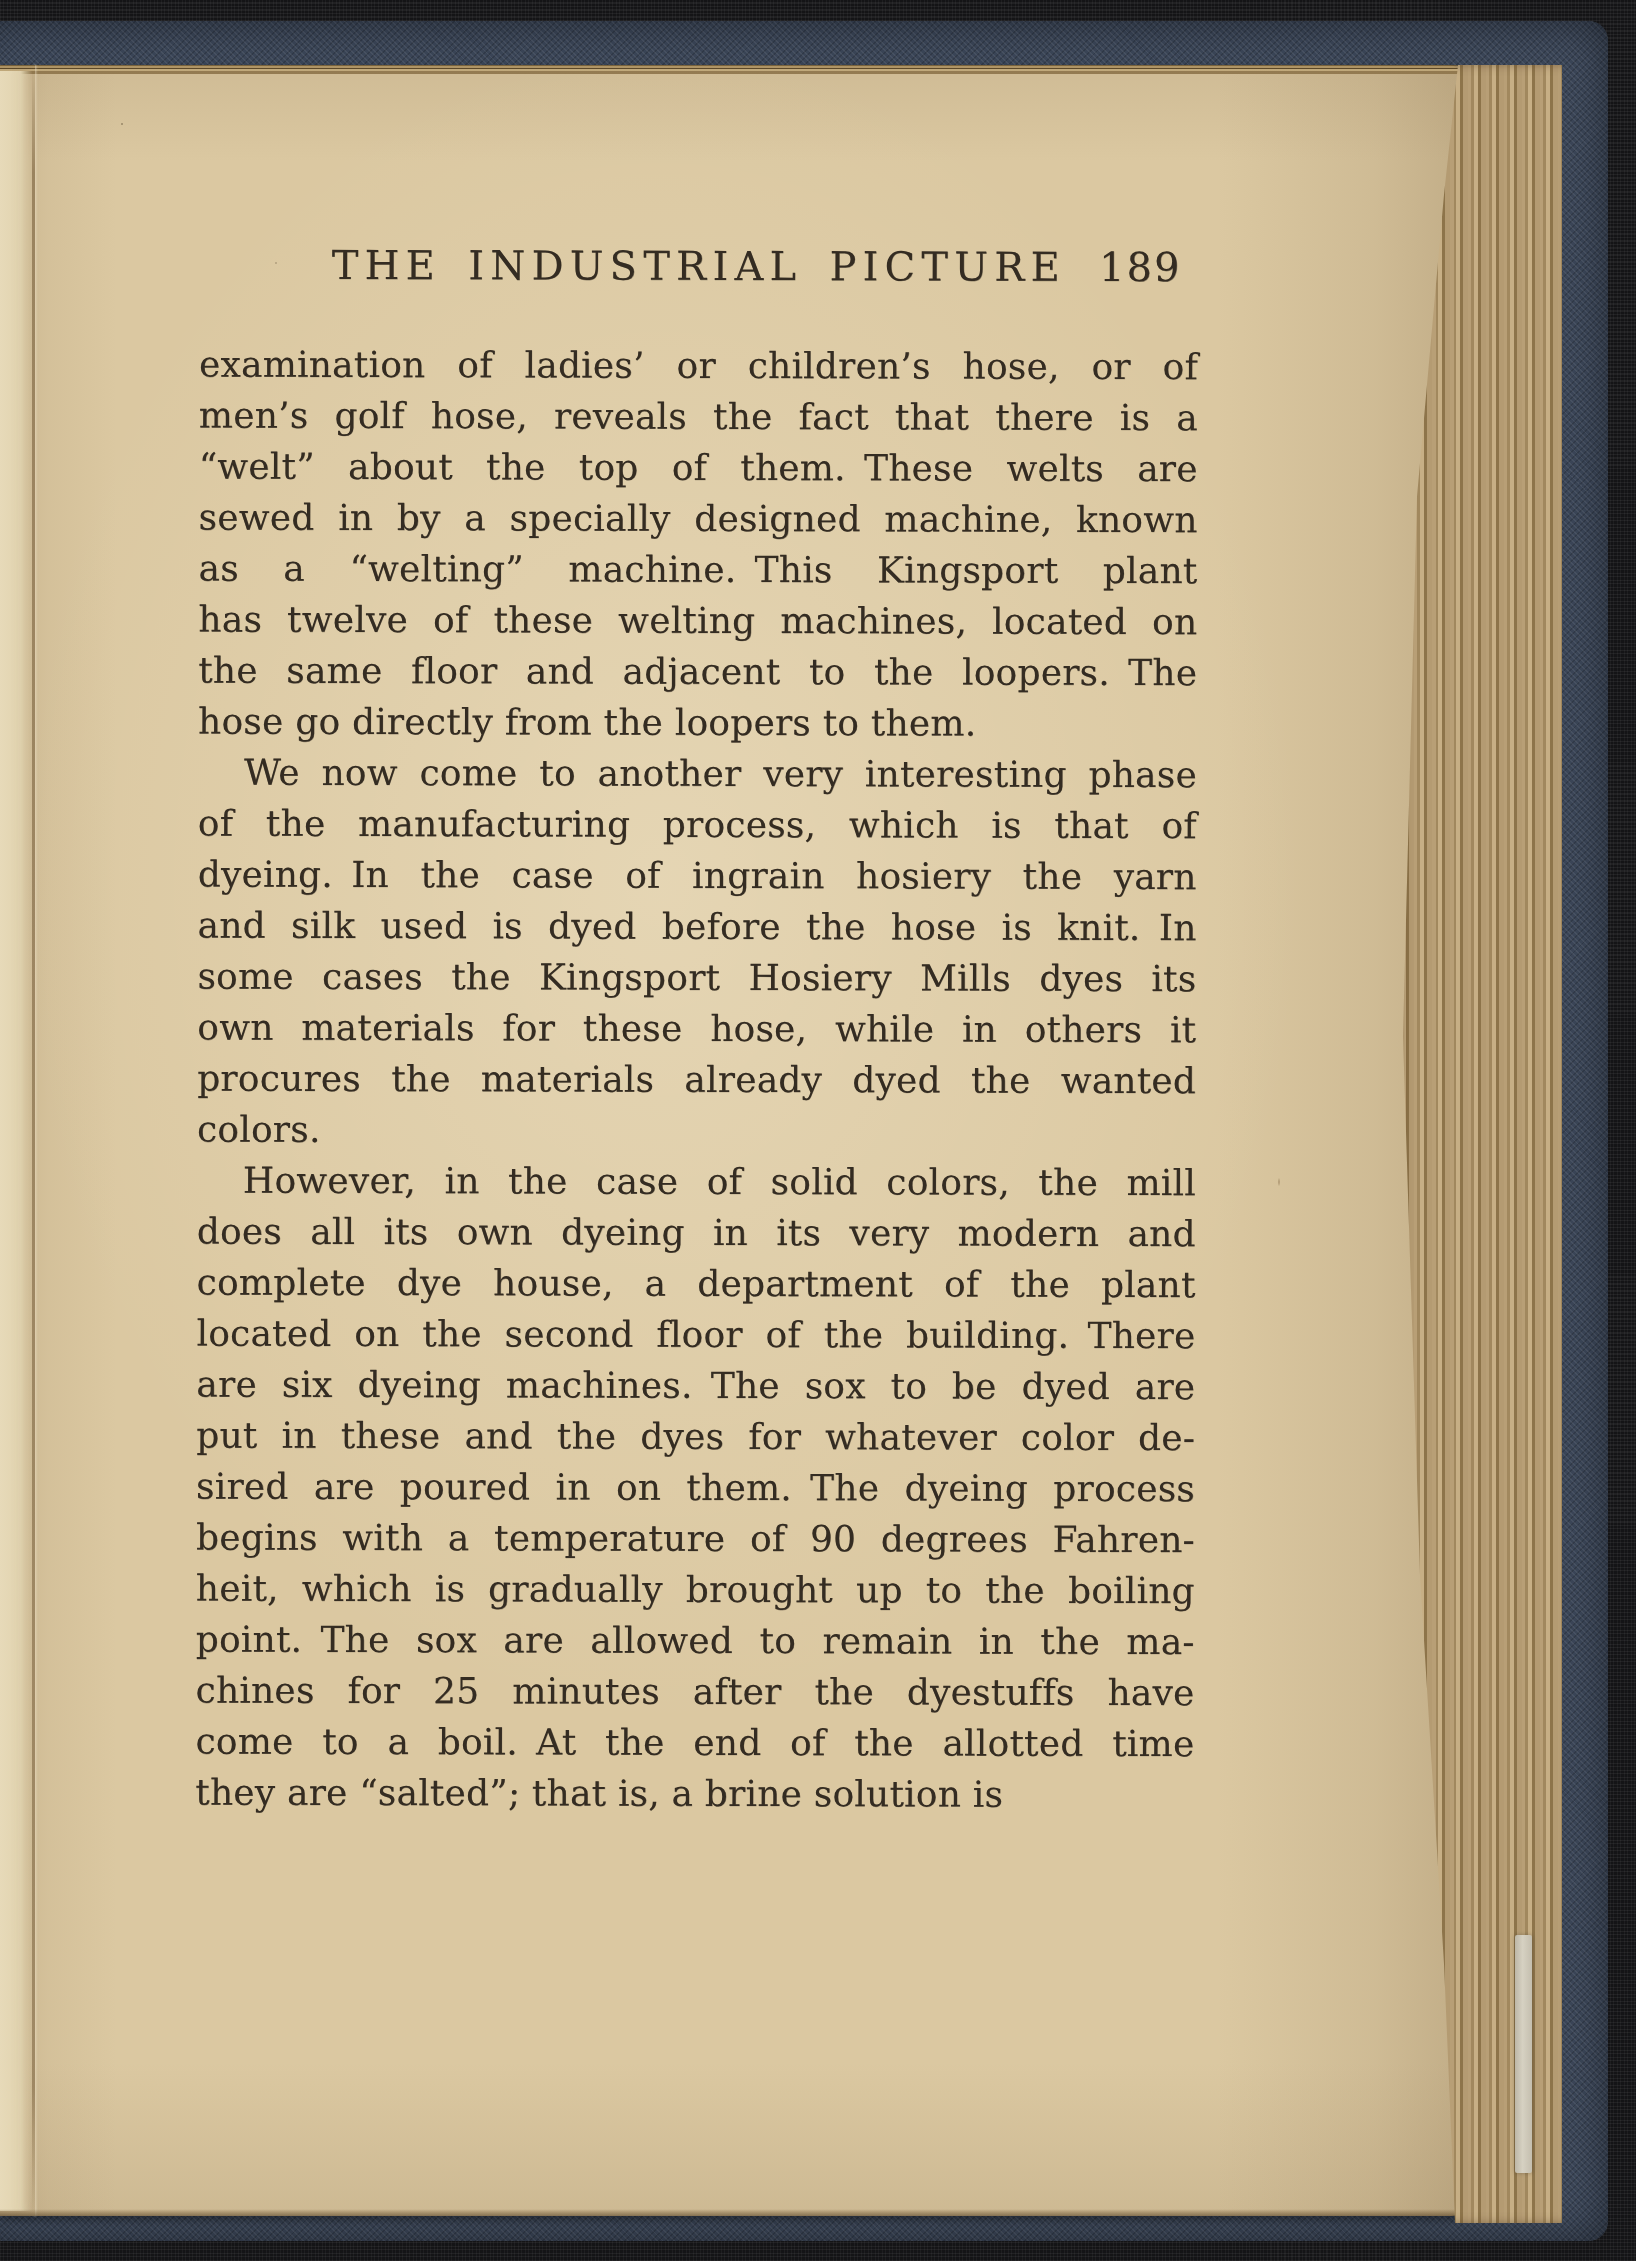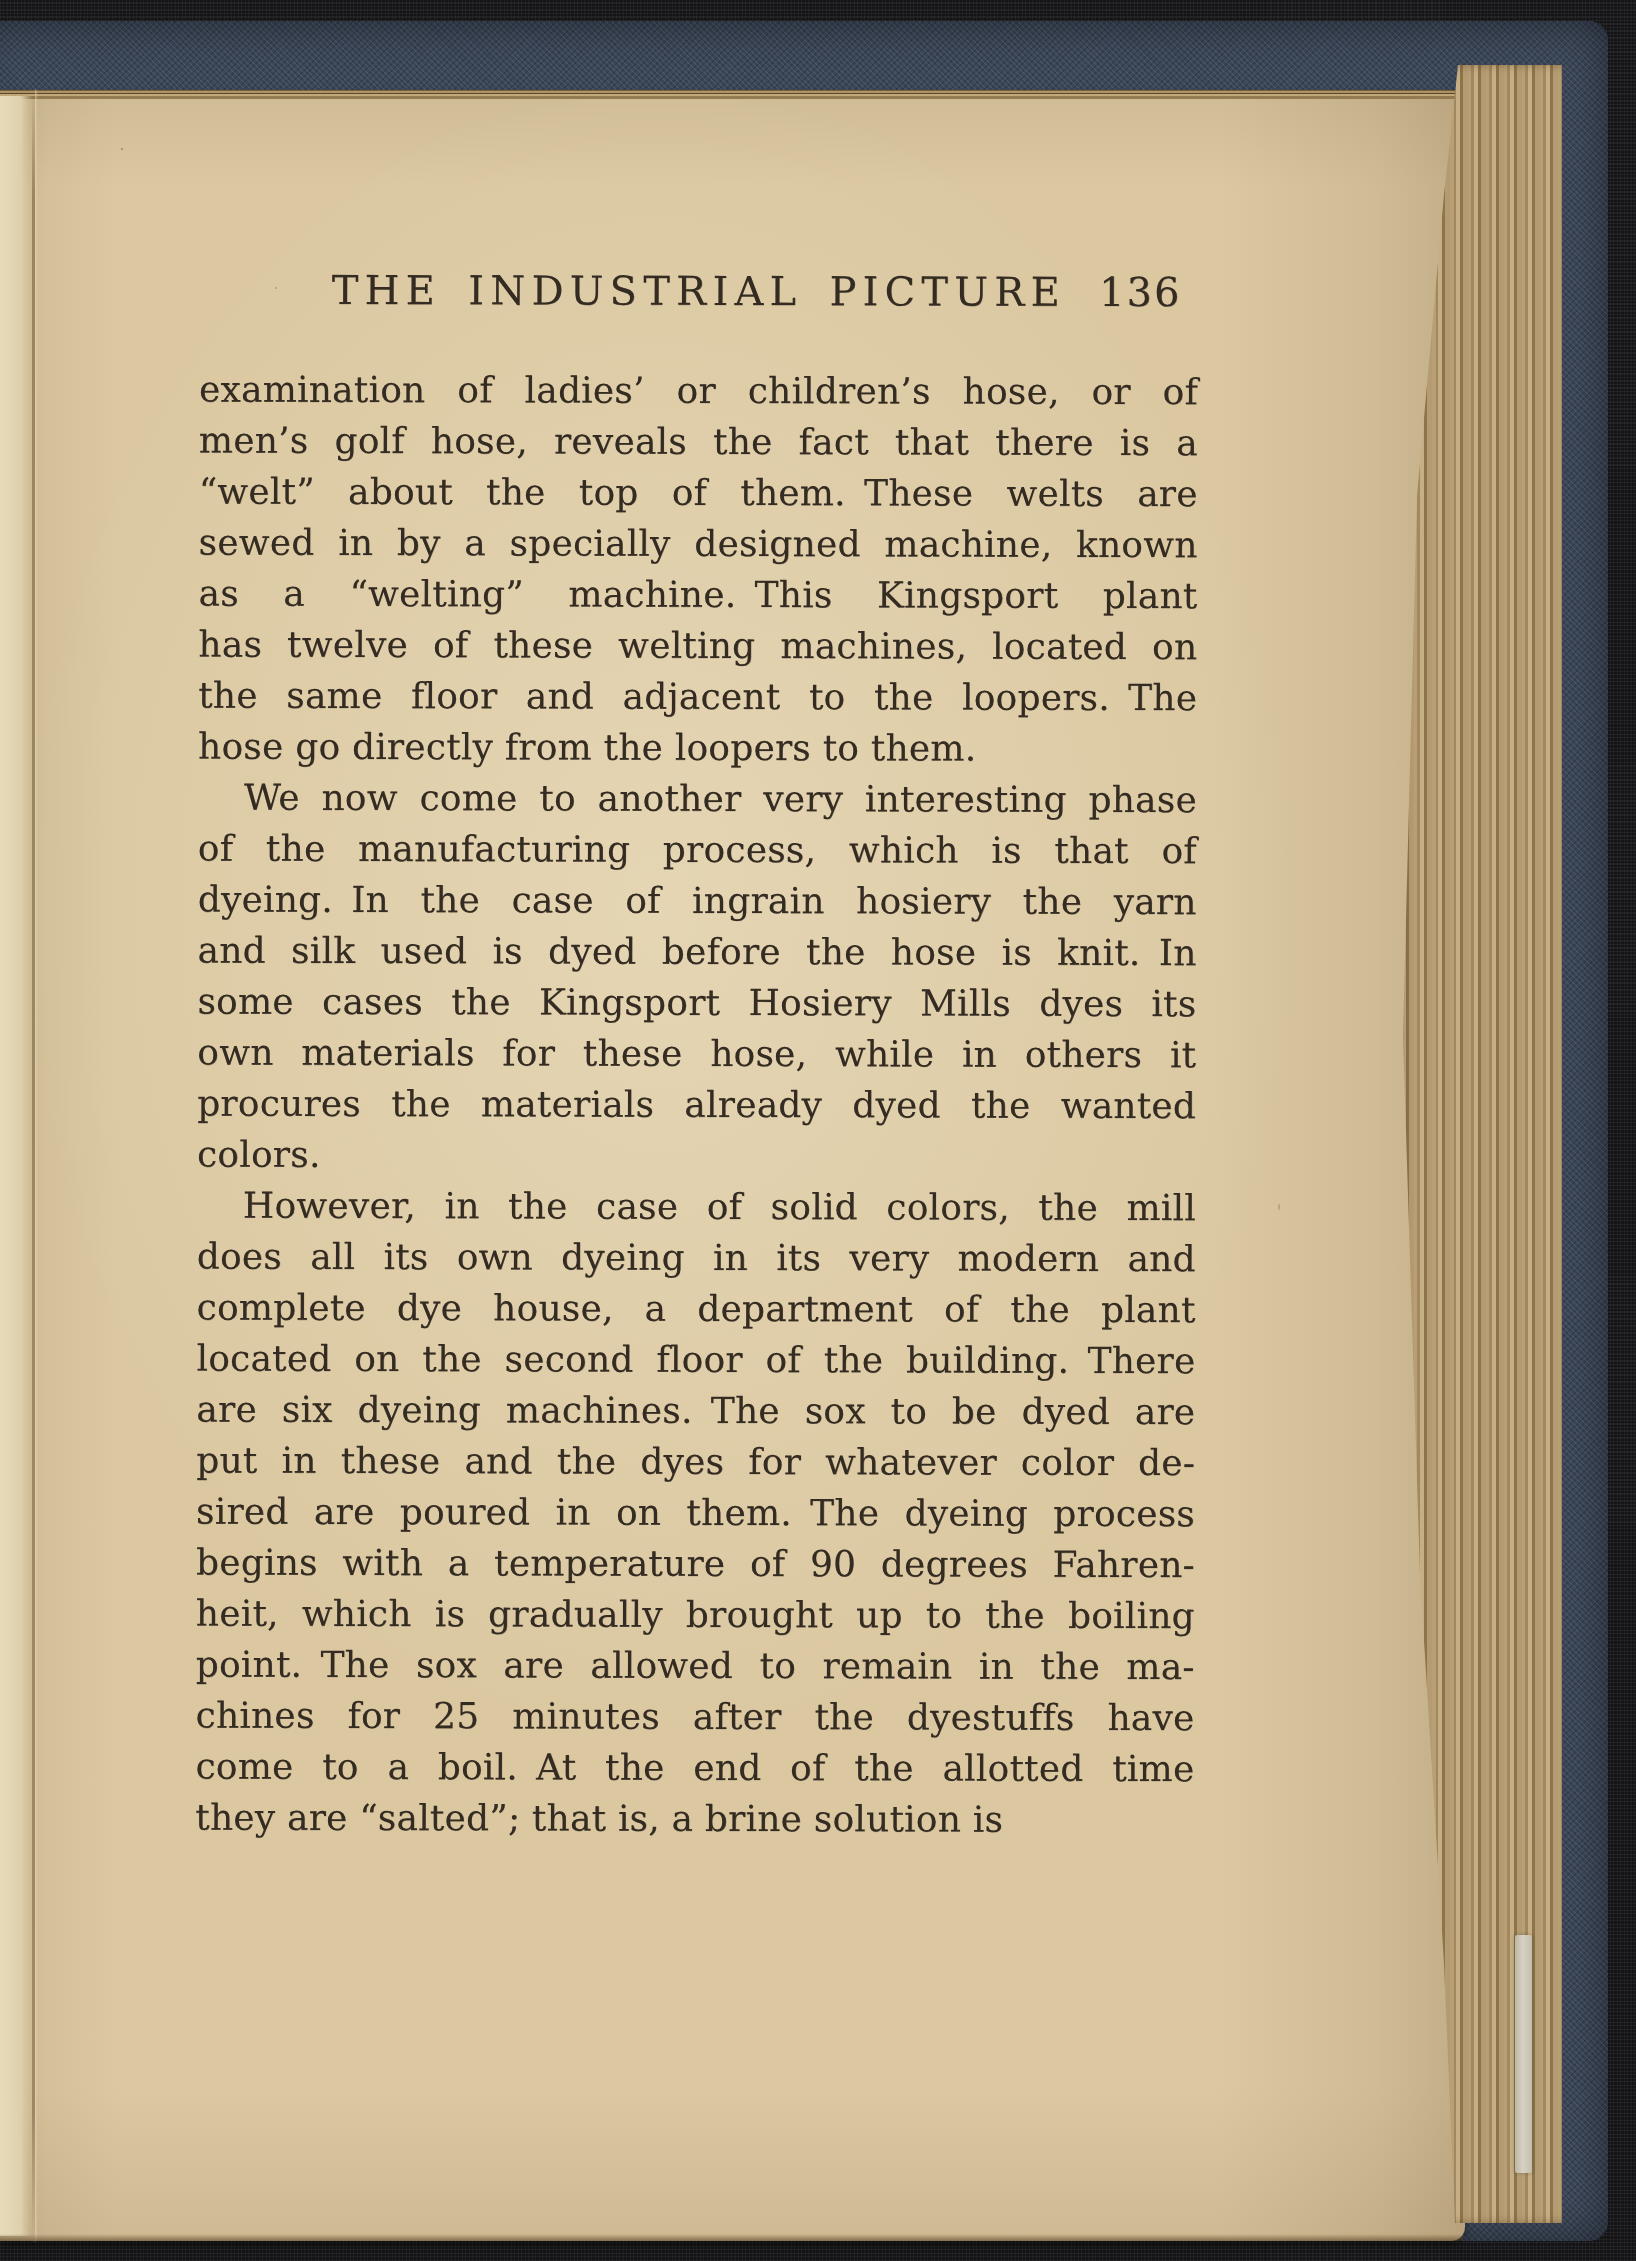--- a/index.html
+++ b/index.html
@@ -32,21 +32,20 @@
     background-image:
       radial-gradient(2.1px 2.1px at 122px 59px,  rgba(60,45,25,.55), transparent 75%),
       radial-gradient(1.7px 1.7px at 276px 198px, rgba(60,45,25,.45), transparent 75%),
       radial-gradient(1.4px 6.2px at 1279px 1117px, rgba(95,65,30,.5), transparent 75%),
       radial-gradient(898px 1175px at 45% 38%, rgba(255,248,228,.28), transparent 72%),
       linear-gradient(90deg, rgba(120,95,60,.20) 0px, rgba(120,95,60,.07) 48px, rgba(0,0,0,0) 117px,
                       rgba(0,0,0,0) 1216px, rgba(120,95,60,.12) 1375px, rgba(120,95,60,.26) 100%),
       linear-gradient(180deg, rgba(120,95,60,.12) 0px, rgba(0,0,0,0) 97px,
                       rgba(0,0,0,0) 1997px, rgba(120,95,60,.14) 100%);
     box-shadow: 0 4.1px 7px rgba(0,0,0,.35);
-    margin-top: 25px;
   }
   
   .page::before{
     content:"";position:absolute;left:0;top:0;right:0;height:9px;
     border-radius:0 18px 0 0;
     background:repeating-linear-gradient(180deg,
       #6f5831 0 1.4px, #ab9060 1.4px 2.8px, #503c1d 2.8px 4.1px, #bfa778 4.1px 6.2px, #8d744a 6.2px 9px);
     opacity:.9;
   }
   
@@ -113,21 +112,21 @@
 <div class="scene">
   <div class="cover-board"></div>
 
   <div class="page">
     <div class="gutter-highlight"></div>
     <div class="gutter-crease"></div>
 
     <div class="content">
       <div class="header-row">
         <div class="header-title">THE INDUSTRIAL PICTURE</div>
-        <div class="page-number">136</div>
+        <div class="page-number">189</div>
       </div>
 
       <div class="text-block">
           <div class="paragraph">
             <div class="line">examination of ladies’ or children’s hose, or of</div>
             <div class="line">men’s golf hose, reveals the fact that there is a</div>
             <div class="line">“welt” about the top of them. These welts are</div>
             <div class="line">sewed in by a specially designed machine, known</div>
             <div class="line">as a “welting” machine. This Kingsport plant</div>
             <div class="line">has twelve of these welting machines, located on</div>

